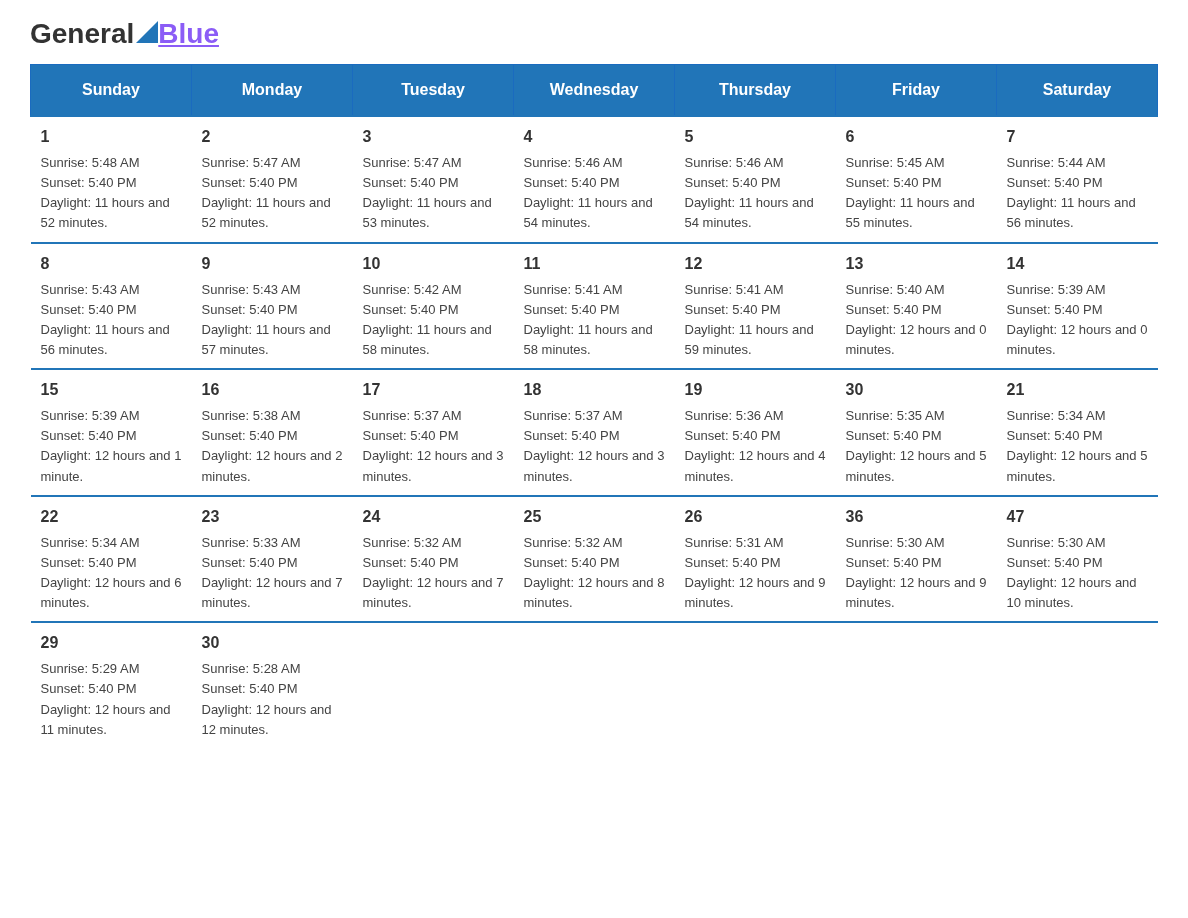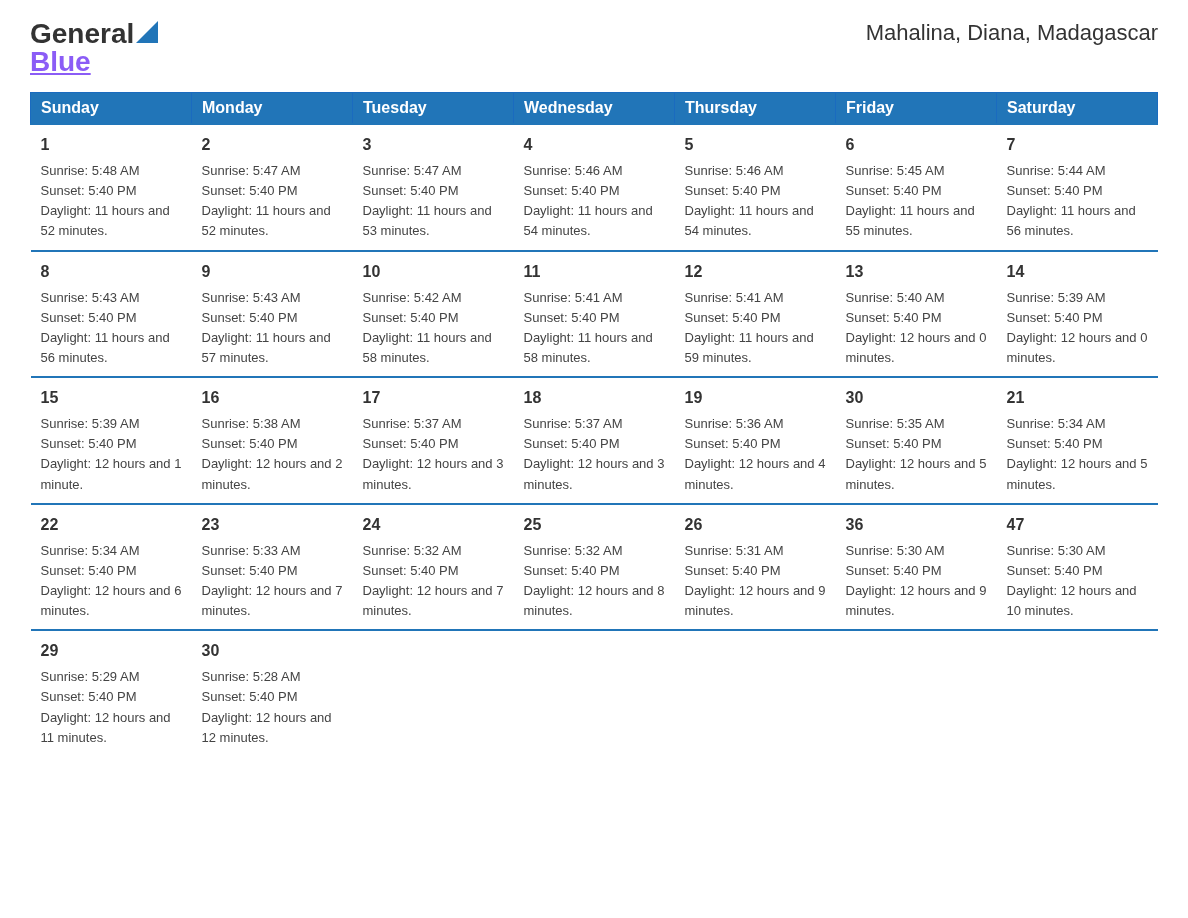--- a/index.html
+++ b/index.html
@@ -12,21 +12,20 @@
       padding: 20px 30px;
     }
     .header {
       display: flex;
       justify-content: space-between;
       align-items: flex-start;
       margin-bottom: 16px;
     }
     .logo {
       display: flex;
-      flex-direction: column;
       align-items: flex-start;
     }
     .logo-text-general {
       font-size: 28px;
       font-weight: bold;
       color: #333;
       line-height: 1;
     }
     .logo-text-blue {
       font-size: 28px;
@@ -56,22 +55,22 @@
     .calendar-table {
       width: 100%;
       border-collapse: collapse;
       table-layout: fixed;
     }
     .calendar-table thead tr th {
       background: #2175b8;
       color: #fff;
       font-size: 16px;
       font-weight: bold;
-      padding: 6px 10px;
-      text-align: left;
+      padding: 16px 10px;
+      text-align: center;
       border: 1px solid #1a6bbf;
     }
     .calendar-table tbody tr td {
       vertical-align: top;
       padding: 8px 10px;
       font-size: 13px;
       color: #333;
       border-top: 2px solid #2175b8;
       border-left: none;
       border-right: none;
@@ -104,21 +103,20 @@
         <svg width="22" height="22" viewBox="0 0 22 22">
           <polygon points="22,0 22,22 0,22" fill="#2175b8"></polygon>
         </svg>
       </span>
     </div>
     <div class="logo-row">
       <span class="logo-text-blue">Blue</span>
     </div>
   </div>
   <div class="title-block">
-    <h2>Mahalina, Diana, Madagascar</h2>
   </div>
 </div>
 
 <table class="calendar-table">
   <thead>
     <tr>
       <th>Sunday</th>
       <th>Monday</th>
       <th>Tuesday</th>
       <th>Wednesday</th>

